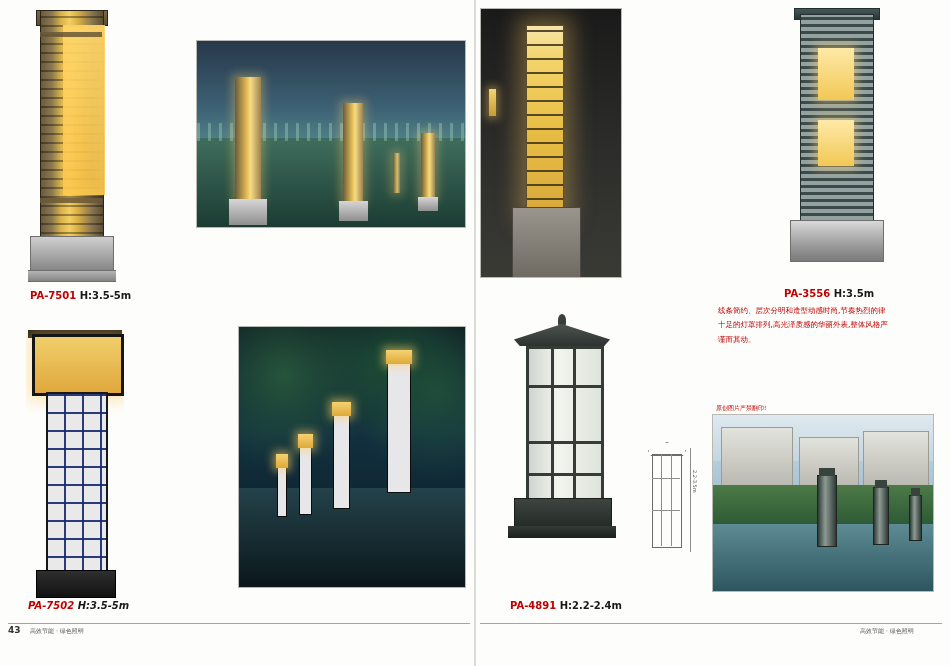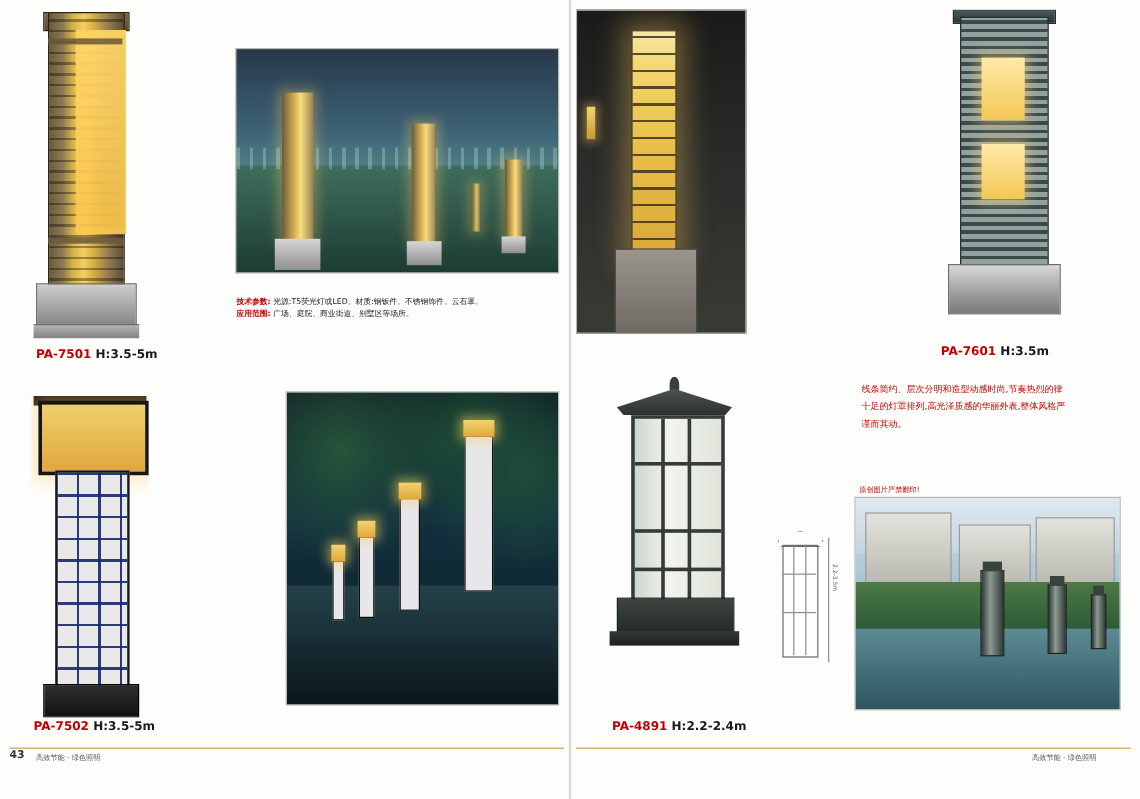--- a/index.html
+++ b/index.html
@@ -176,59 +176,53 @@
     <div class="skyline"></div>
     <div class="pcol" style="left:38px;top:36px;width:26px;height:124px;"></div>
     <div class="pbase" style="left:32px;top:158px;width:38px;height:26px;"></div>
     <div class="pcol" style="left:146px;top:62px;width:20px;height:100px;"></div>
     <div class="pbase" style="left:142px;top:160px;width:29px;height:20px;"></div>
     <div class="pcol" style="left:224px;top:92px;width:14px;height:66px;"></div>
     <div class="pbase" style="left:221px;top:156px;width:20px;height:14px;"></div>
     <div class="pcol" style="left:196px;top:112px;width:7px;height:40px;opacity:.8;"></div>
   </div>
 
-  <div class="specs" style="left:197px;top:246px;">
-    <div><span class="lbl">技术参数:</span>
-      <span>光源:T5荧光灯或LED。材质:钢钣件。不锈钢饰件。云石罩。</span></div>
-    <div><span class="lbl">应用范围:</span>
-      <span>广场、庭院、商业街道、别墅区等场所。</span></div>
-  </div>
 
   <div class="ph nv" style="left:480px;top:8px;width:142px;height:270px;">
     <div class="wall"></div>
     <div class="small"></div>
     <div class="lamp">
       <div class="grid"></div>
     </div>
     <div class="stone"></div>
   </div>
 
   <div class="ph c7601" style="left:784px;top:8px;width:116px;height:256px;border:none;background:transparent;">
     <div class="top"></div>
     <div class="body"></div>
     <div class="win" style="top:40px;height:52px;"></div>
     <div class="win" style="top:112px;height:46px;"></div>
     <div class="base"></div>
   </div>
   <div class="cap" style="left:784px;top:288px;">
-    <span>PA-7601</span>
+    <span>PA-3556</span>
     <span class="h">H:3.5m</span>
   </div>
 
-  <div class="desc" style="left:718px;top:318px;">线条简约、层次分明和造型动感时尚,节奏热烈的律十足的灯罩排列,高光泽质感的华丽外表,整体风格严谨而其动。</div>
+  <div class="desc" style="left:718px;top:304px;">线条简约、层次分明和造型动感时尚,节奏热烈的律十足的灯罩排列,高光泽质感的华丽外表,整体风格严谨而其动。</div>
 
   <div class="ph c7502" style="left:26px;top:330px;width:98px;height:268px;border:none;background:transparent;">
     <div class="headtop"></div>
     <div class="head"></div>
     <div class="shaft">
       <div class="pat"></div>
     </div>
     <div class="base"></div>
   </div>
-  <div class="cap" style="left:28px;top:600px;">
+  <div class="cap" style="left:28px;top:600px;font-style:italic;">
     <span>PA-7502</span>
     <span class="h">H:3.5-5m</span>
   </div>
 
   <div class="ph street" style="left:238px;top:326px;width:228px;height:262px;">
     <div class="trees"></div>
     <div class="road"></div>
     <div class="slamp" style="left:148px;top:36px;width:22px;height:128px;">
         <i></i>
       </div>

